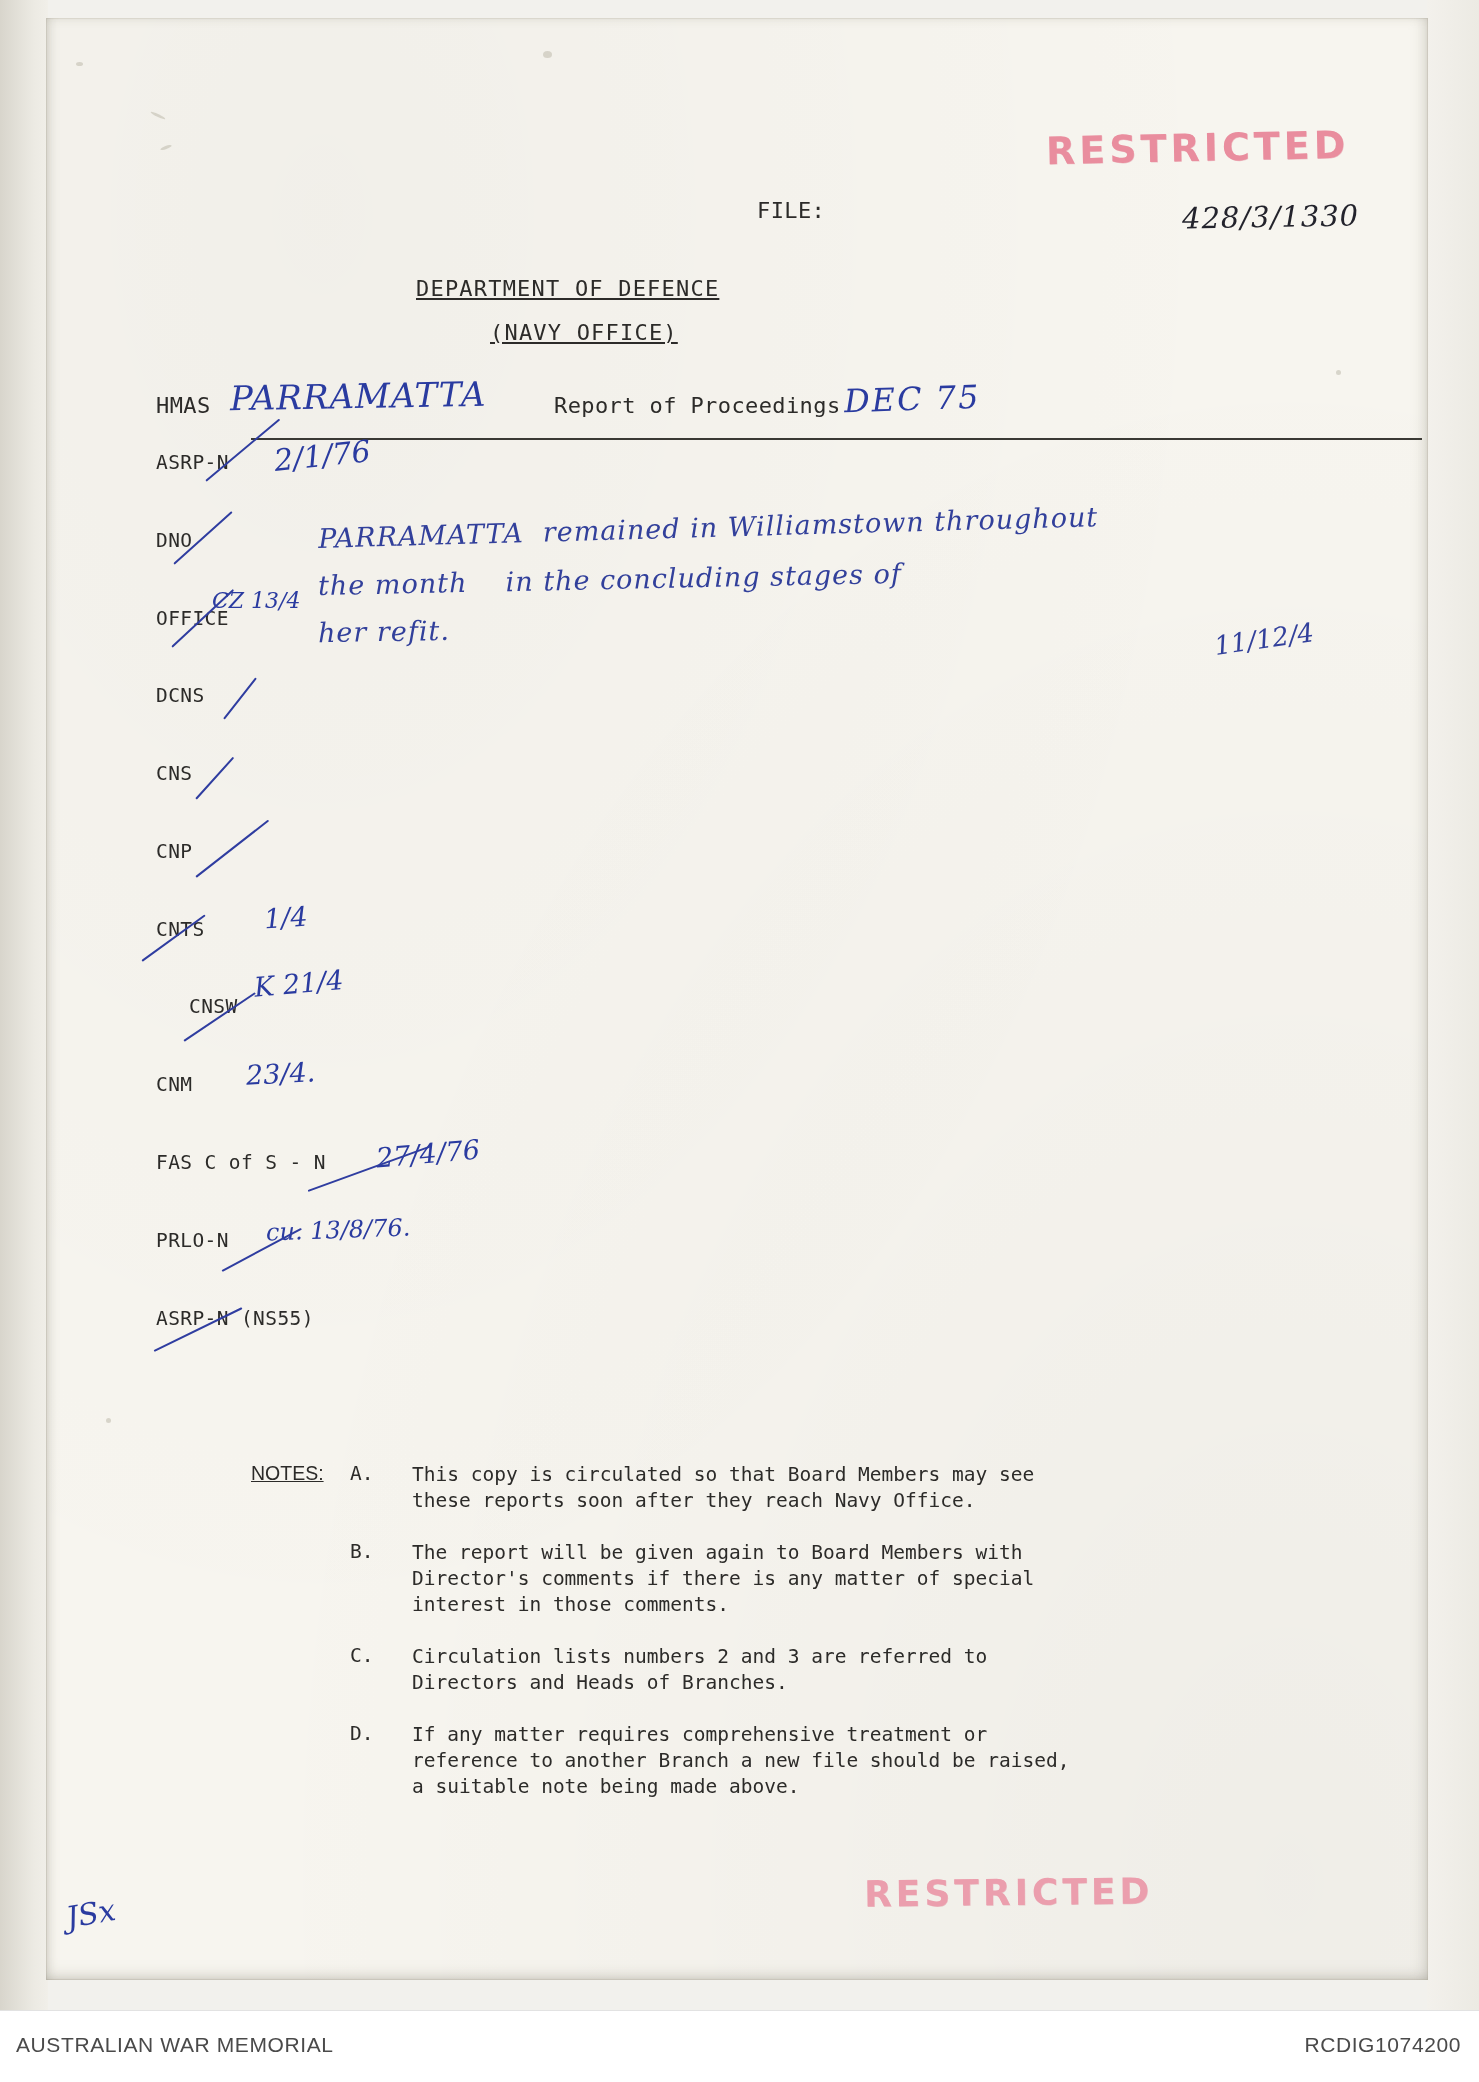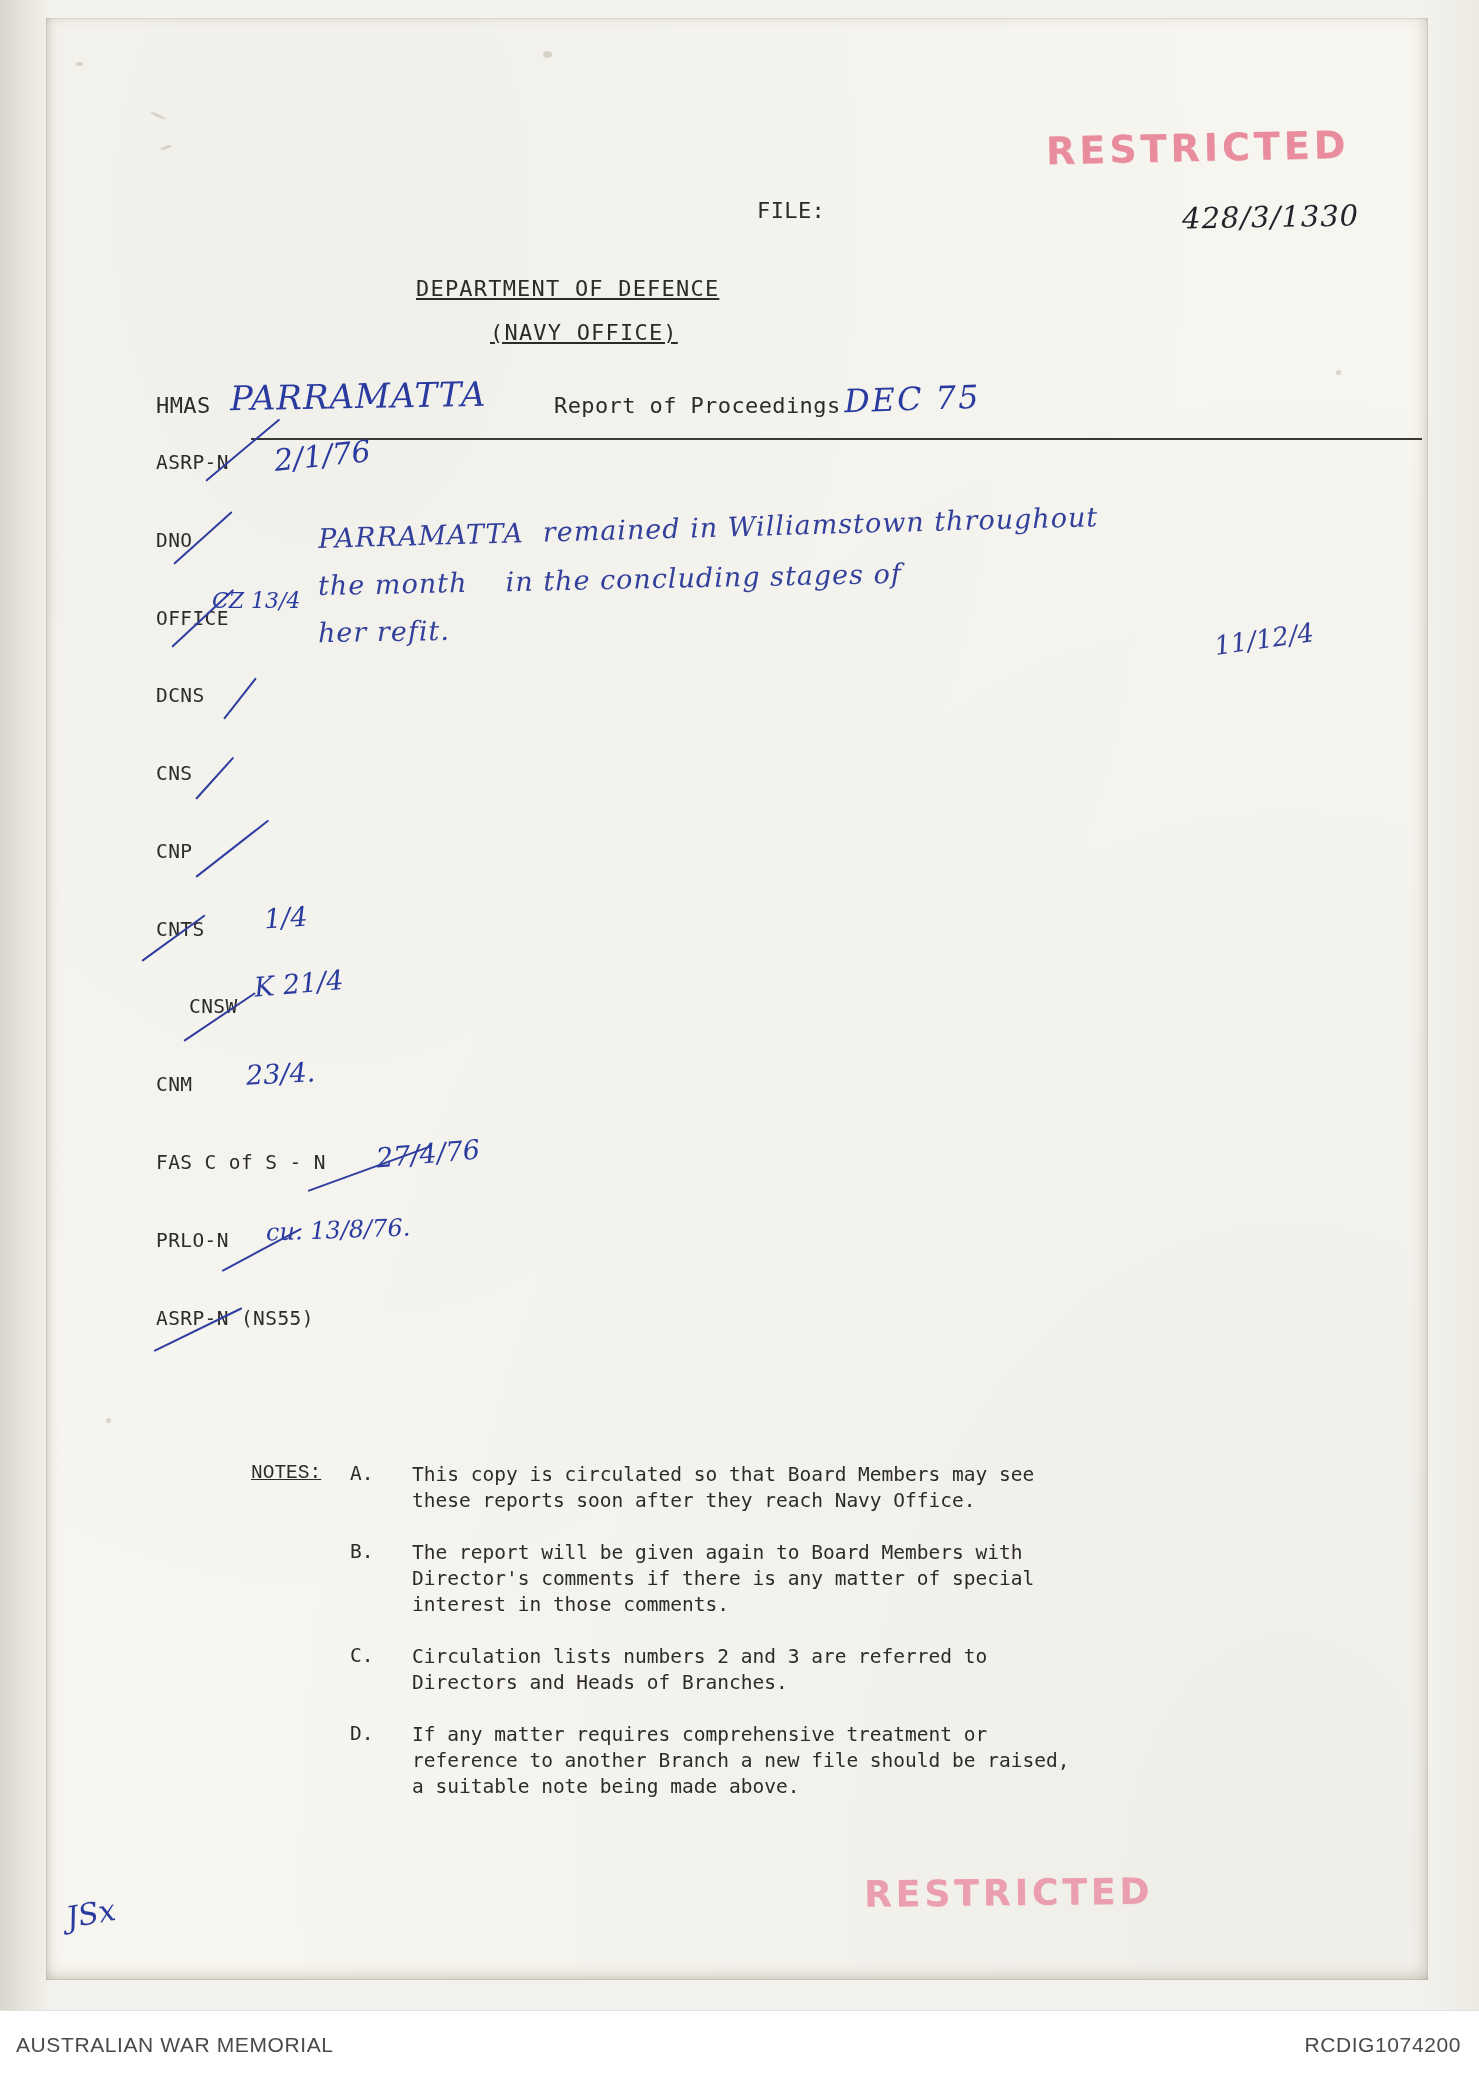--- a/index.html
+++ b/index.html
@@ -154,21 +154,21 @@
   .note-text {
     font-family: "DejaVu Sans Mono", monospace;
     font-size: 19.5px;
     color: #2c2b29;
     line-height: 26px;
     white-space: pre-line;
   }
   #notes-label {
     position: absolute;
     left: 205px; top: 1444px;
-    font-family: Liberation Mono, monospace;
+    font-family: Liberation Sans, sans-serif;
     font-size: 19.5px;
     color: #2c2b29;
     text-decoration: underline;
   }
   #notes-inner { margin-left: 99px; }
 
   
   #footer {
     position: absolute;
     left: 0; top: 2010px;

